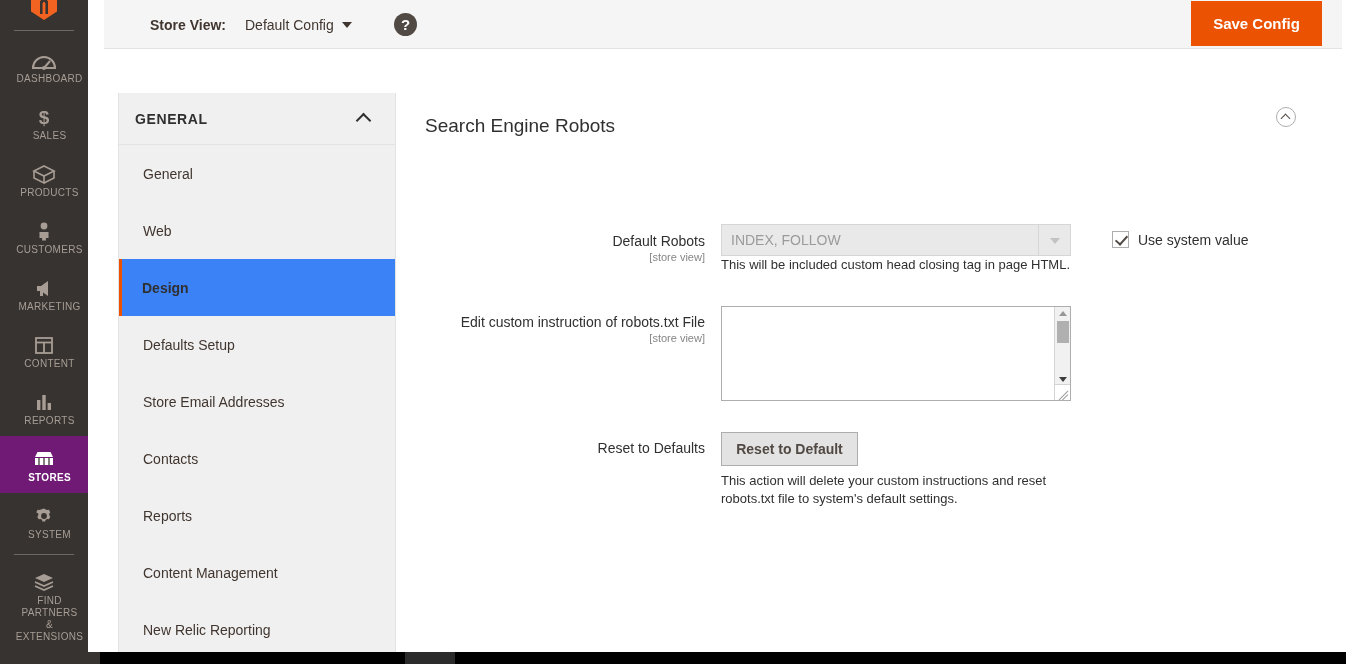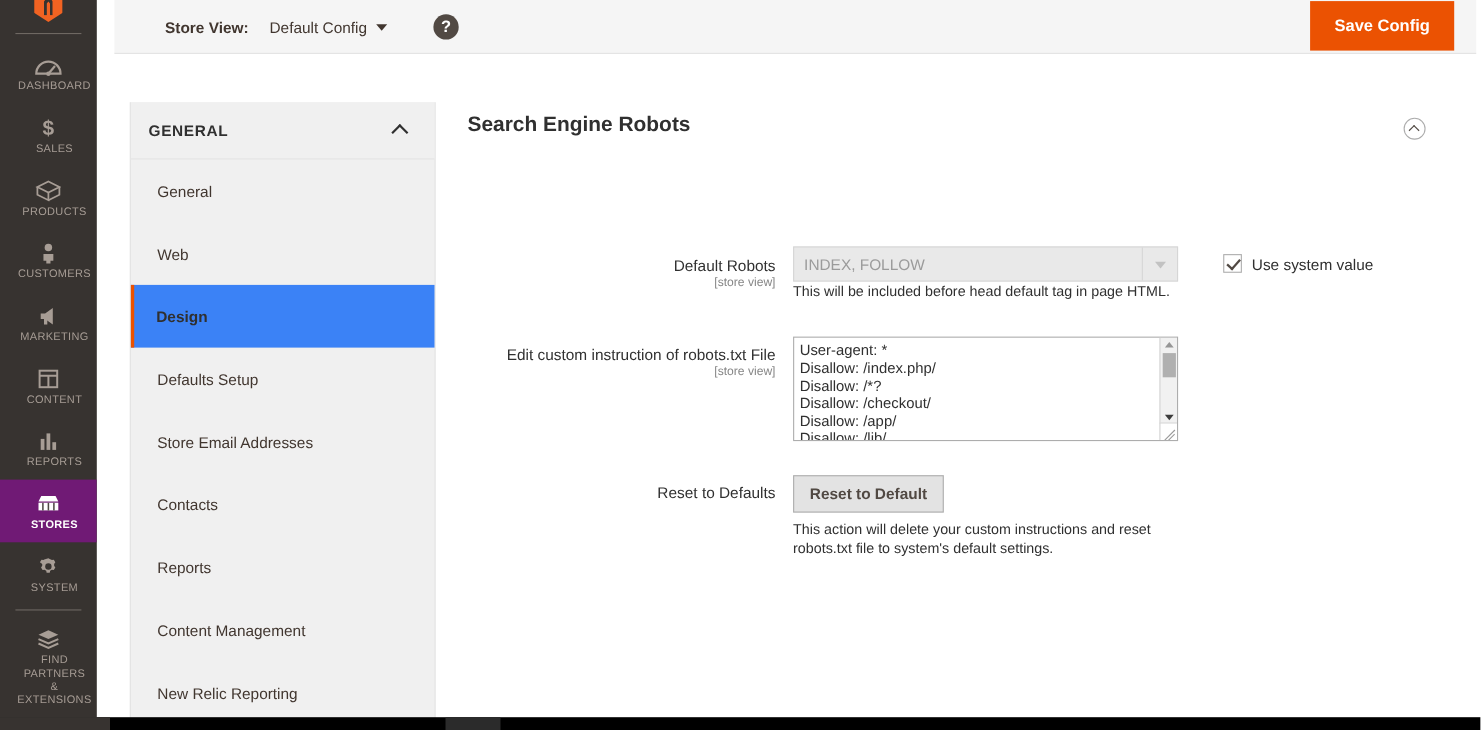--- a/index.html
+++ b/index.html
@@ -203,23 +203,23 @@
     left: 424px; top: 93px;
     width: 900px;
   }
   .section-head {
     position: relative;
     height: 50px;
   }
   .section-title {
     font-size: 19px;
     color: #303030;
-    font-weight: bold;
-    position: absolute;
-    left: 1px; top: 10px;
+    font-weight: normal;
+    position: absolute;
+    left: 1px; top: 22px;
   }
   .section-collapse {
     position: absolute;
     right: 28px; top: 14px;
     width: 20px; height: 20px;
     border: 1px solid #adadad;
     border-radius: 50%;
     cursor: pointer;
   }
   .section-collapse .mini-chev {
@@ -559,39 +559,33 @@
 
     <div class="field-row">
       <div class="field-label" style="left:0; top:90px; width:281px;">
         <span>Default Robots</span>
         <span class="field-scope">[store view]</span>
       </div>
       <div class="select-box">
         <span>INDEX, FOLLOW</span>
         <span class="select-arrow-cell"></span>
       </div>
-      <div class="field-note" style="left:297px; top:114px;">This will be included before head default tag in page HTML.</div>
+      <div class="field-note" style="left:297px; top:114px;">This will be included custom head closing tag in page HTML.</div>
       <div class="sysval">
         <span class="checkbox"></span>
         <span class="sysval-label">Use system value</span>
       </div>
     </div>
 
     <div class="field-row">
       <div class="field-label" style="left:0; top:171px; width:281px;">
         <span>Edit custom instruction of robots.txt File</span>
         <span class="field-scope">[store view]</span>
       </div>
       <div class="textarea-box">
-        <div class="textarea-text">User-agent: *
-Disallow: /index.php/
-Disallow: /*?
-Disallow: /checkout/
-Disallow: /app/
-Disallow: /lib/</div>
         <div class="ta-scrollbar">
           <span class="ta-arrow-up"></span>
           <span class="ta-thumb"></span>
           <span class="ta-arrow-dn"></span>
         </div>
         <div class="ta-grip"></div>
       </div>
     </div>
 
     <div class="field-row">

